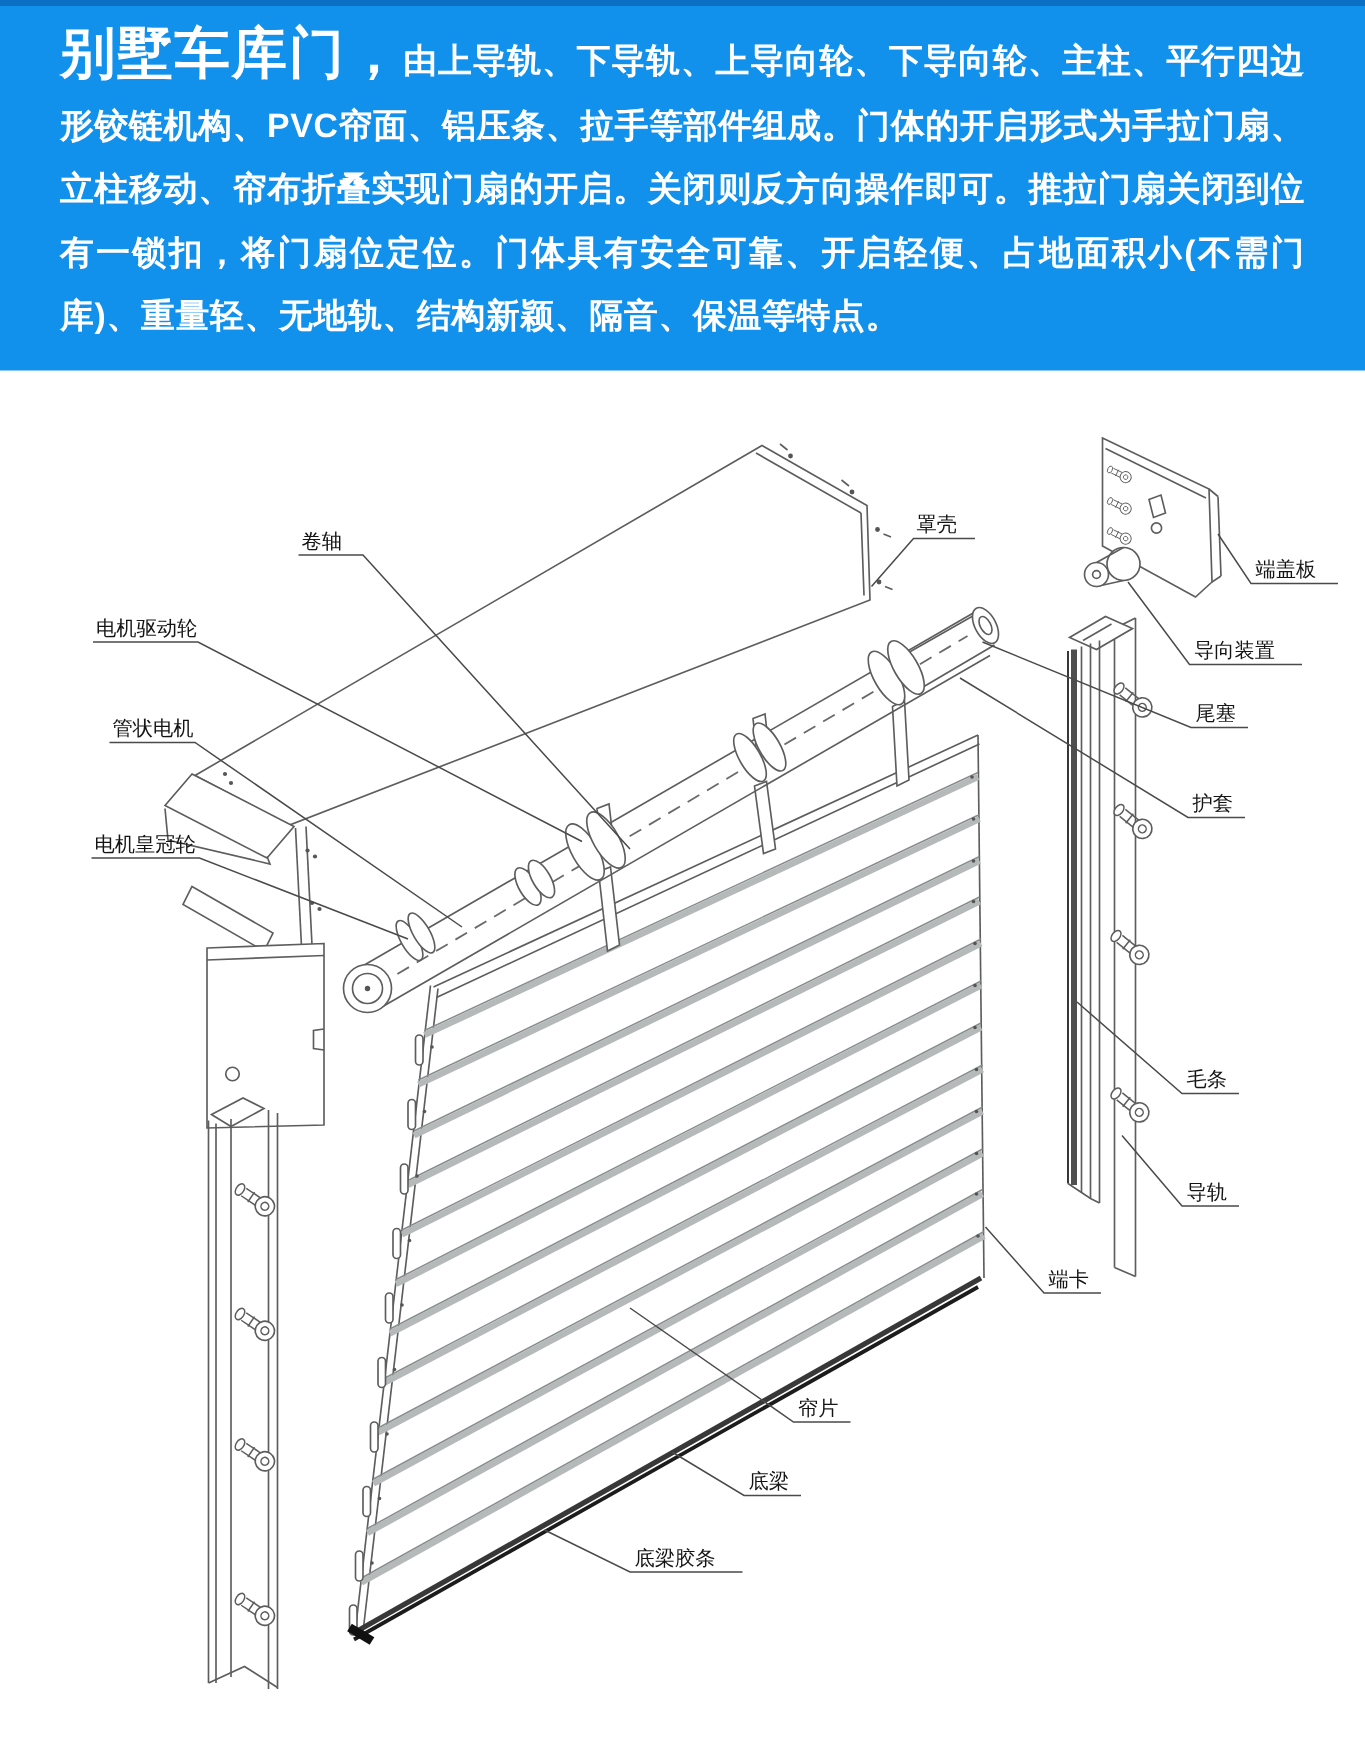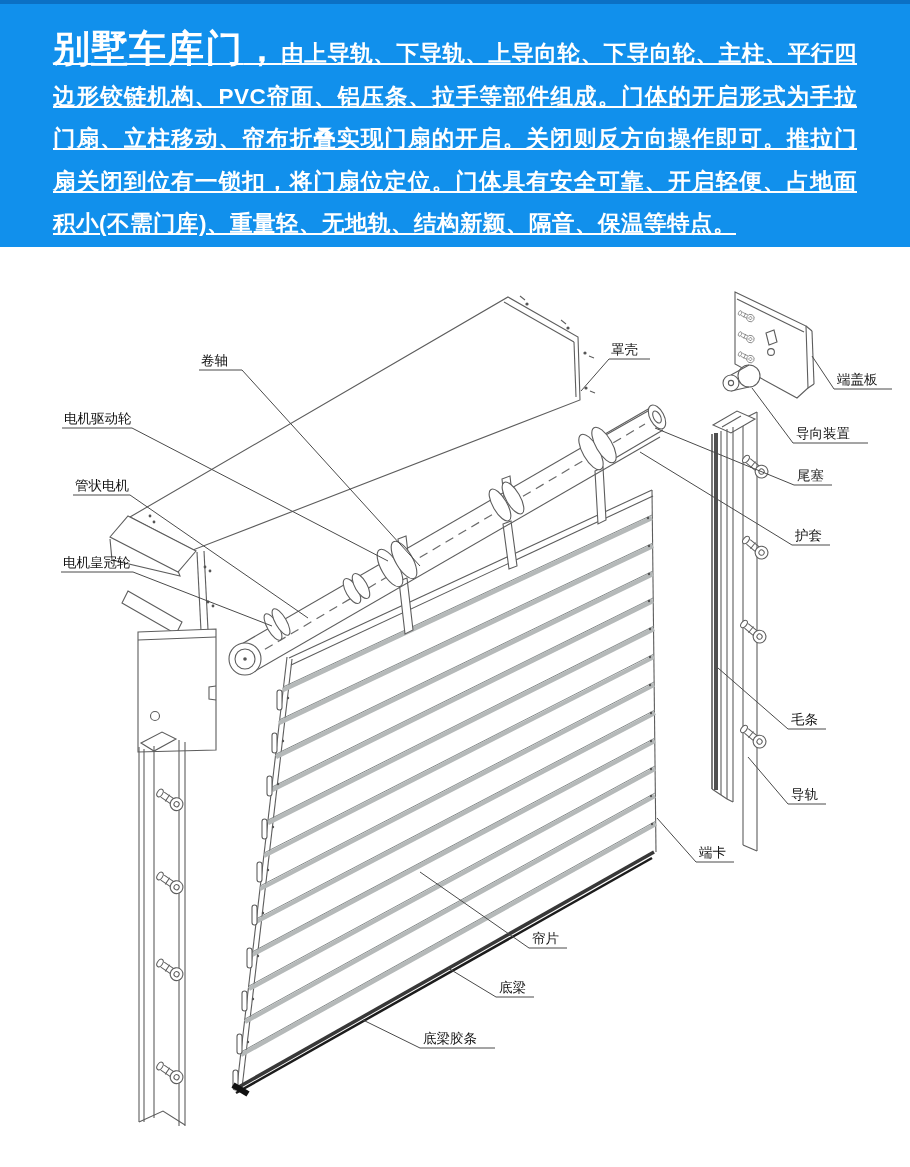--- a/index.html
+++ b/index.html
@@ -1,21 +1,21 @@
 <!DOCTYPE html>
 <html><head>
 <meta charset="utf-8">
 <style>
   html,body{margin:0;padding:0;background:#fff;}
   .page{position:relative;width:910px;height:1167px;background:#fff;overflow:hidden;
         font-family:"Liberation Sans","DejaVu Sans",sans-serif;}
   .banner{position:absolute;left:0;top:0;width:910px;height:247px;background:#1190ec;
           border-top:4px solid #0b70c4;box-sizing:border-box;}
-  .banner p{margin:13px;padding:11px 40px 0 40px;color:#fff;font-weight:700;
-            font-size:22.5px;line-height:42.5px;text-align:justify;letter-spacing:0.5px;text-decoration:underline;}
+  .banner p{margin:0;padding:11px 40px 0 40px;color:#fff;font-weight:700;
+            font-size:22.5px;line-height:42.5px;text-align:justify;letter-spacing:0.5px;}
   .t-big{font-size:37px;letter-spacing:1px;}
   svg{position:absolute;left:0;top:0;}
   svg *{vector-effect:none;}
   .ln{stroke:#5d5d5d;stroke-width:1.1;fill:none;}
   .lnw{stroke:#5d5d5d;stroke-width:1.1;fill:#ffffff;}
   .slat{stroke:#b5b9b9;stroke-width:4.2;fill:none;}
   .slatedge{stroke:#878c8c;stroke-width:1;fill:none;}
   .leader{stroke:#4a4a4a;stroke-width:1;fill:none;}
   .lbl{font-family:"Liberation Sans","DejaVu Sans",sans-serif;font-size:13.5px;
        fill:#141414;font-weight:500;}

